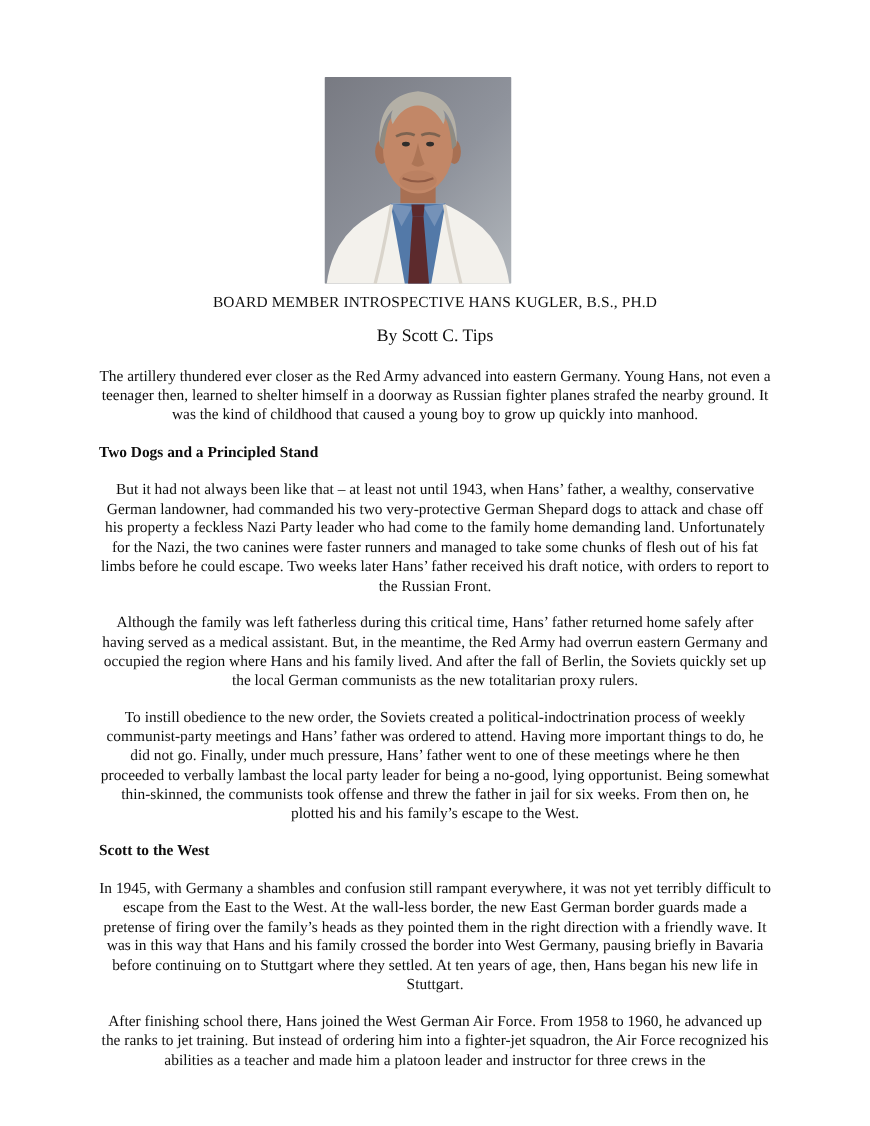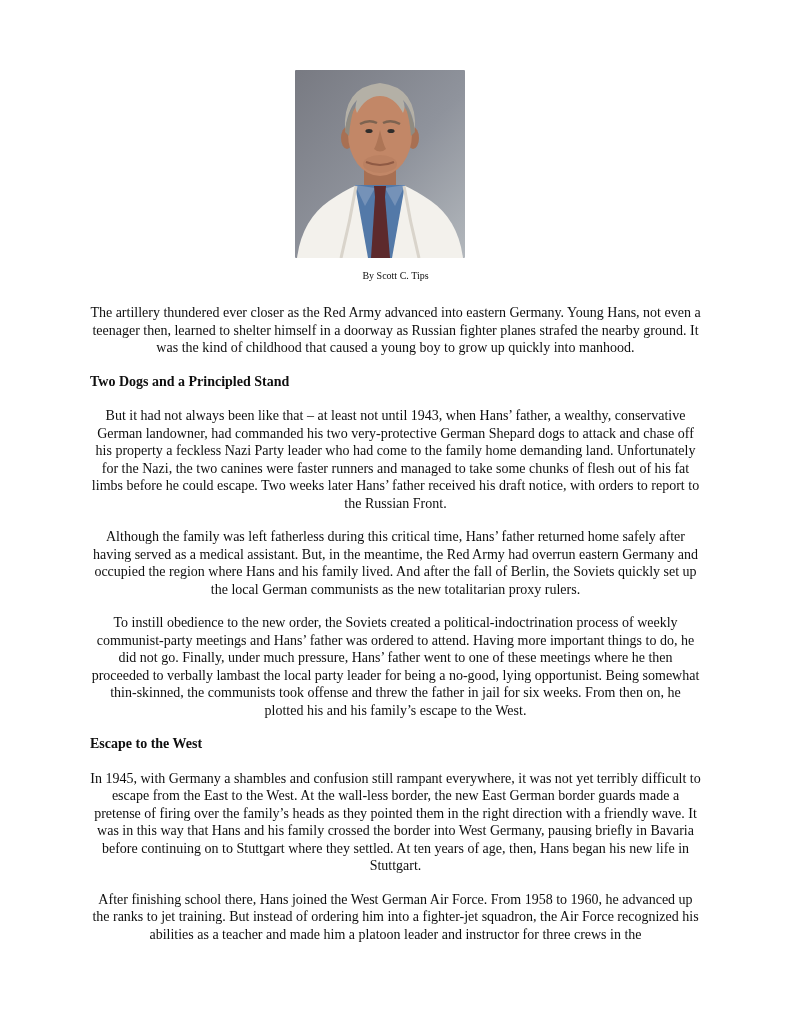--- a/index.html
+++ b/index.html
@@ -32,21 +32,21 @@
   .title {
     text-align: center;
     font-size: 14px;
     line-height: 17px;
     letter-spacing: 0.15px;
     margin: 0 0 13px 0;
     font-weight: normal;
   }
   .byline {
     text-align: center;
-    font-size: 10px;
+    font-size: 16px;
     line-height: 17px;
     margin: 4px 0 20px 0;
   }
   .para {
     font-size: 14px;
     line-height: 17.5px;
     margin: 0 0 16px 0;
     text-align: center;
   }
   .heading {
@@ -103,32 +103,33 @@
 
       <ellipse cx="74" cy="61" rx="3.6" ry="2.1" fill="#2f2d2b"></ellipse>
       <ellipse cx="96" cy="61" rx="3.6" ry="2.1" fill="#2f2d2b"></ellipse>
 
       <path d="M85 60 Q82 74 79 79 Q85 84 91 79 Q88 74 85 60 Z" opacity="0.8" fill="#a87053"></path>
 
       <path d="M71 92 Q85 98 99 92" fill="none" stroke-width="2" stroke="#8f5a44"></path>
     </svg>
   </div>
 
+  <div class="title">BOARD MEMBER INTROSPECTIVE HANS KUGLER, B.S., PH.D</div>
 
   <div class="byline">By Scott C. Tips</div>
 
   <p class="para">The artillery thundered ever closer as the Red Army advanced into eastern Germany. Young Hans, not even a teenager then, learned to shelter himself in a doorway as Russian fighter planes strafed the nearby ground. It was the kind of childhood that caused a young boy to grow up quickly into manhood.</p>
 
   <h3 class="heading">Two Dogs and a Principled Stand</h3>
 
   <p class="para">But it had not always been like that – at least not until 1943, when Hans’ father, a wealthy, conservative German landowner, had commanded his two very-protective German Shepard dogs to attack and chase off his property a feckless Nazi Party leader who had come to the family home demanding land. Unfortunately for the Nazi, the two canines were faster runners and managed to take some chunks of flesh out of his fat limbs before he could escape. Two weeks later Hans’ father received his draft notice, with orders to report to the Russian Front.</p>
 
   <p class="para">Although the family was left fatherless during this critical time, Hans’ father returned home safely after having served as a medical assistant. But, in the meantime, the Red Army had overrun eastern Germany and occupied the region where Hans and his family lived. And after the fall of Berlin, the Soviets quickly set up the local German communists as the new totalitarian proxy rulers.</p>
 
   <p class="para">To instill obedience to the new order, the Soviets created a political-indoctrination process of weekly communist-party meetings and Hans’ father was ordered to attend. Having more important things to do, he did not go. Finally, under much pressure, Hans’ father went to one of these meetings where he then proceeded to verbally lambast the local party leader for being a no-good, lying opportunist. Being somewhat thin-skinned, the communists took offense and threw the father in jail for six weeks. From then on, he plotted his and his family’s escape to the West.</p>
 
-  <h3 class="heading">Escape to the West</h3>
+  <h3 class="heading">Scott to the West</h3>
 
   <p class="para">In 1945, with Germany a shambles and confusion still rampant everywhere, it was not yet terribly difficult to escape from the East to the West. At the wall-less border, the new East German border guards made a pretense of firing over the family’s heads as they pointed them in the right direction with a friendly wave. It was in this way that Hans and his family crossed the border into West Germany, pausing briefly in Bavaria before continuing on to Stuttgart where they settled. At ten years of age, then, Hans began his new life in Stuttgart.</p>
 
   <p class="para">After finishing school there, Hans joined the West German Air Force. From 1958 to 1960, he advanced up the ranks to jet training. But instead of ordering him into a fighter-jet squadron, the Air Force recognized his abilities as a teacher and made him a platoon leader and instructor for three crews in the</p>
 
 </div>
 
 </body></html>

